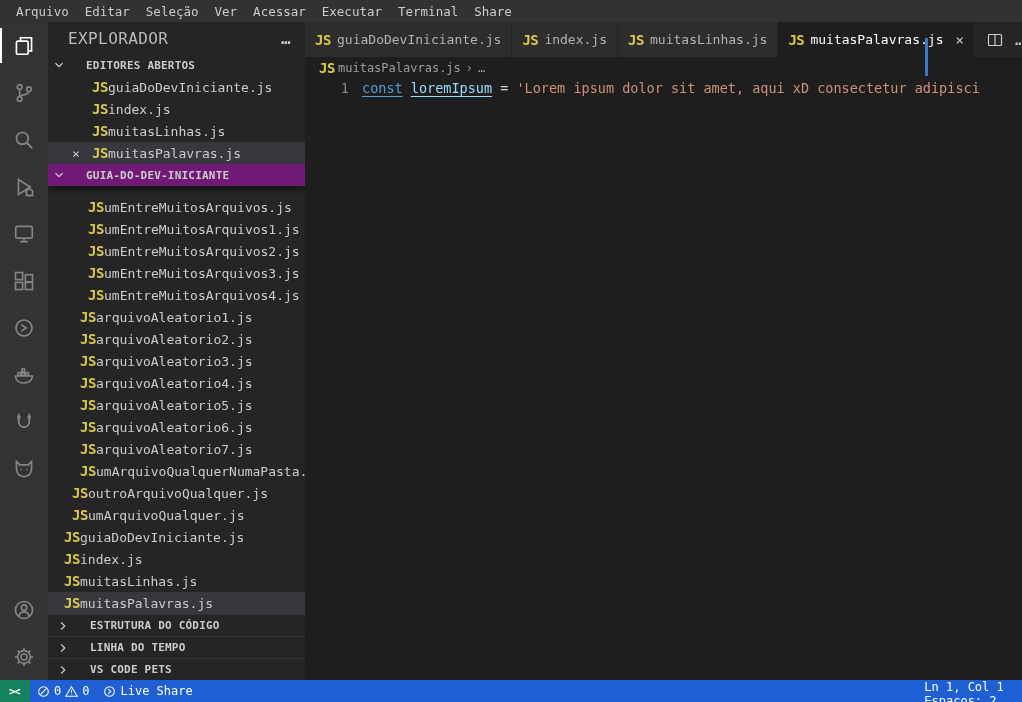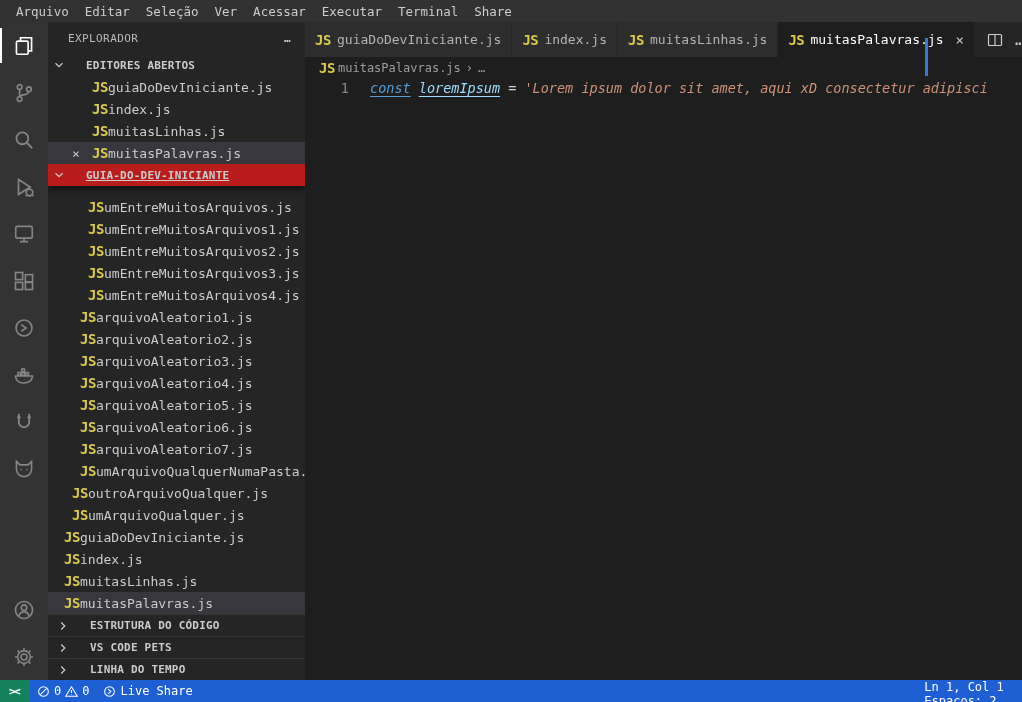--- a/index.html
+++ b/index.html
@@ -38,31 +38,31 @@
   }
   .ab-spacer { flex:1; }
 
   
   .sidebar {
     width:257px; flex:none; background:#252526; display:flex; flex-direction:column;
     overflow:hidden; font-size:13px;
   }
   .sidebar-title-row {
     height:32px; flex:none; display:flex; align-items:center; padding:0 14px 0 20px;
-    font-size:11px; color:#bbbbbb; letter-spacing:.4px;
+    font-size:16px; color:#bbbbbb; letter-spacing:.4px;
   }
   .sidebar-title { flex:1; }
   .more-actions { cursor:pointer; color:#cccccc; font-weight:bold; }
   .section-header {
     height:22px; flex:none; display:flex; align-items:center; gap:20px; padding-left:4px;
     font-size:11px; font-weight:bold; color:#cccccc; cursor:pointer; letter-spacing:.2px;
   }
   .section-header svg { width:14px; height:14px; flex:none; color:#cccccc; }
   .section-header.divider { border-top:1px solid rgba(255,255,255,.07);padding-left:8px; }
-  .tree-header { position:relative; z-index:3; background:#b91c1c; box-shadow:0 4px 5px rgba(0,0,0,.45);text-decoration:underline; }
+  .tree-header { position:relative; z-index:3; background:#701a75; box-shadow:0 4px 5px rgba(0,0,0,.45); }
 
   .row {
     height:22px; flex:none; display:flex; align-items:center; cursor:pointer; color:#cccccc;
     white-space:nowrap; overflow:hidden;
   }
   .row.selected { background:var(--selection-bg,#37373d); }
   .js-badge {
     flex:none; width:16px; font-size:14px; font-weight:bold; color:var(--js-badge,#d9ca4a);
     letter-spacing:-.5px; text-align:left;
   }
@@ -91,21 +91,21 @@
   .breadcrumb {
     height:22px; flex:none; display:flex; align-items:center; gap:5px; padding-left:14px;
     font-size:12px; color:#9d9d9d;
   }
   .breadcrumb .js-badge { width:14px; }
   .crumb { cursor:pointer; }
 
   .editor { flex:1; position:relative; font-size:13.5px; line-height:19px; }
   .editor-line { display:flex; }
   .gutter { flex:none; width:44px; text-align:right; color:#858585; user-select:none; }
-  .code-line { margin-left:21px; white-space:pre;font-style:italic; }
+  .code-line { margin-left:13px; white-space:pre; }
   .tok.kw { color:var(--keyword,#569cd6); text-decoration:underline; text-underline-offset:3px; }
   .tok.var { color:var(--variable,#9cdcfe); text-decoration:underline; text-underline-offset:3px; }
   .tok.op { color:var(--operator,#d4d4d4); }
   .tok.str { color:var(--string,#ce9178); }
   .v-deco { position:absolute; right:94px; top:16px; width:3px; height:38px; background:var(--accent-line,#3a79c9); }
 
   
   .status-bar {
     height:22px; flex:none; background:var(--status-bar-bg,#1e60d4); color:#ffffff;
     display:flex; align-items:stretch; font-size:12px;
@@ -347,27 +347,27 @@
       <div class="section-header divider">
         <svg viewBox="0 0 16 16" fill="none" stroke="currentColor" stroke-width="1.4">
             <path d="M6 4l4 4-4 4"></path>
           </svg>
         <span>ESTRUTURA DO CÓDIGO</span>
       </div>
       <div class="section-header divider">
         <svg viewBox="0 0 16 16" fill="none" stroke="currentColor" stroke-width="1.4">
             <path d="M6 4l4 4-4 4"></path>
           </svg>
+        <span>LINHA DO TEMPO</span>
+      </div>
+      <div class="section-header divider">
+        <svg viewBox="0 0 16 16" fill="none" stroke="currentColor" stroke-width="1.4">
+            <path d="M6 4l4 4-4 4"></path>
+          </svg>
         <span>VS CODE PETS</span>
-      </div>
-      <div class="section-header divider">
-        <svg viewBox="0 0 16 16" fill="none" stroke="currentColor" stroke-width="1.4">
-            <path d="M6 4l4 4-4 4"></path>
-          </svg>
-        <span>LINHA DO TEMPO</span>
       </div>
     </div>
 
     <div class="editor-area">
       <div class="tab-bar">
         <div class="tab">
           <span class="js-badge">JS</span>
           <span class="tab-label">guiaDoDevIniciante.js</span>
         </div>
         <div class="tab">

